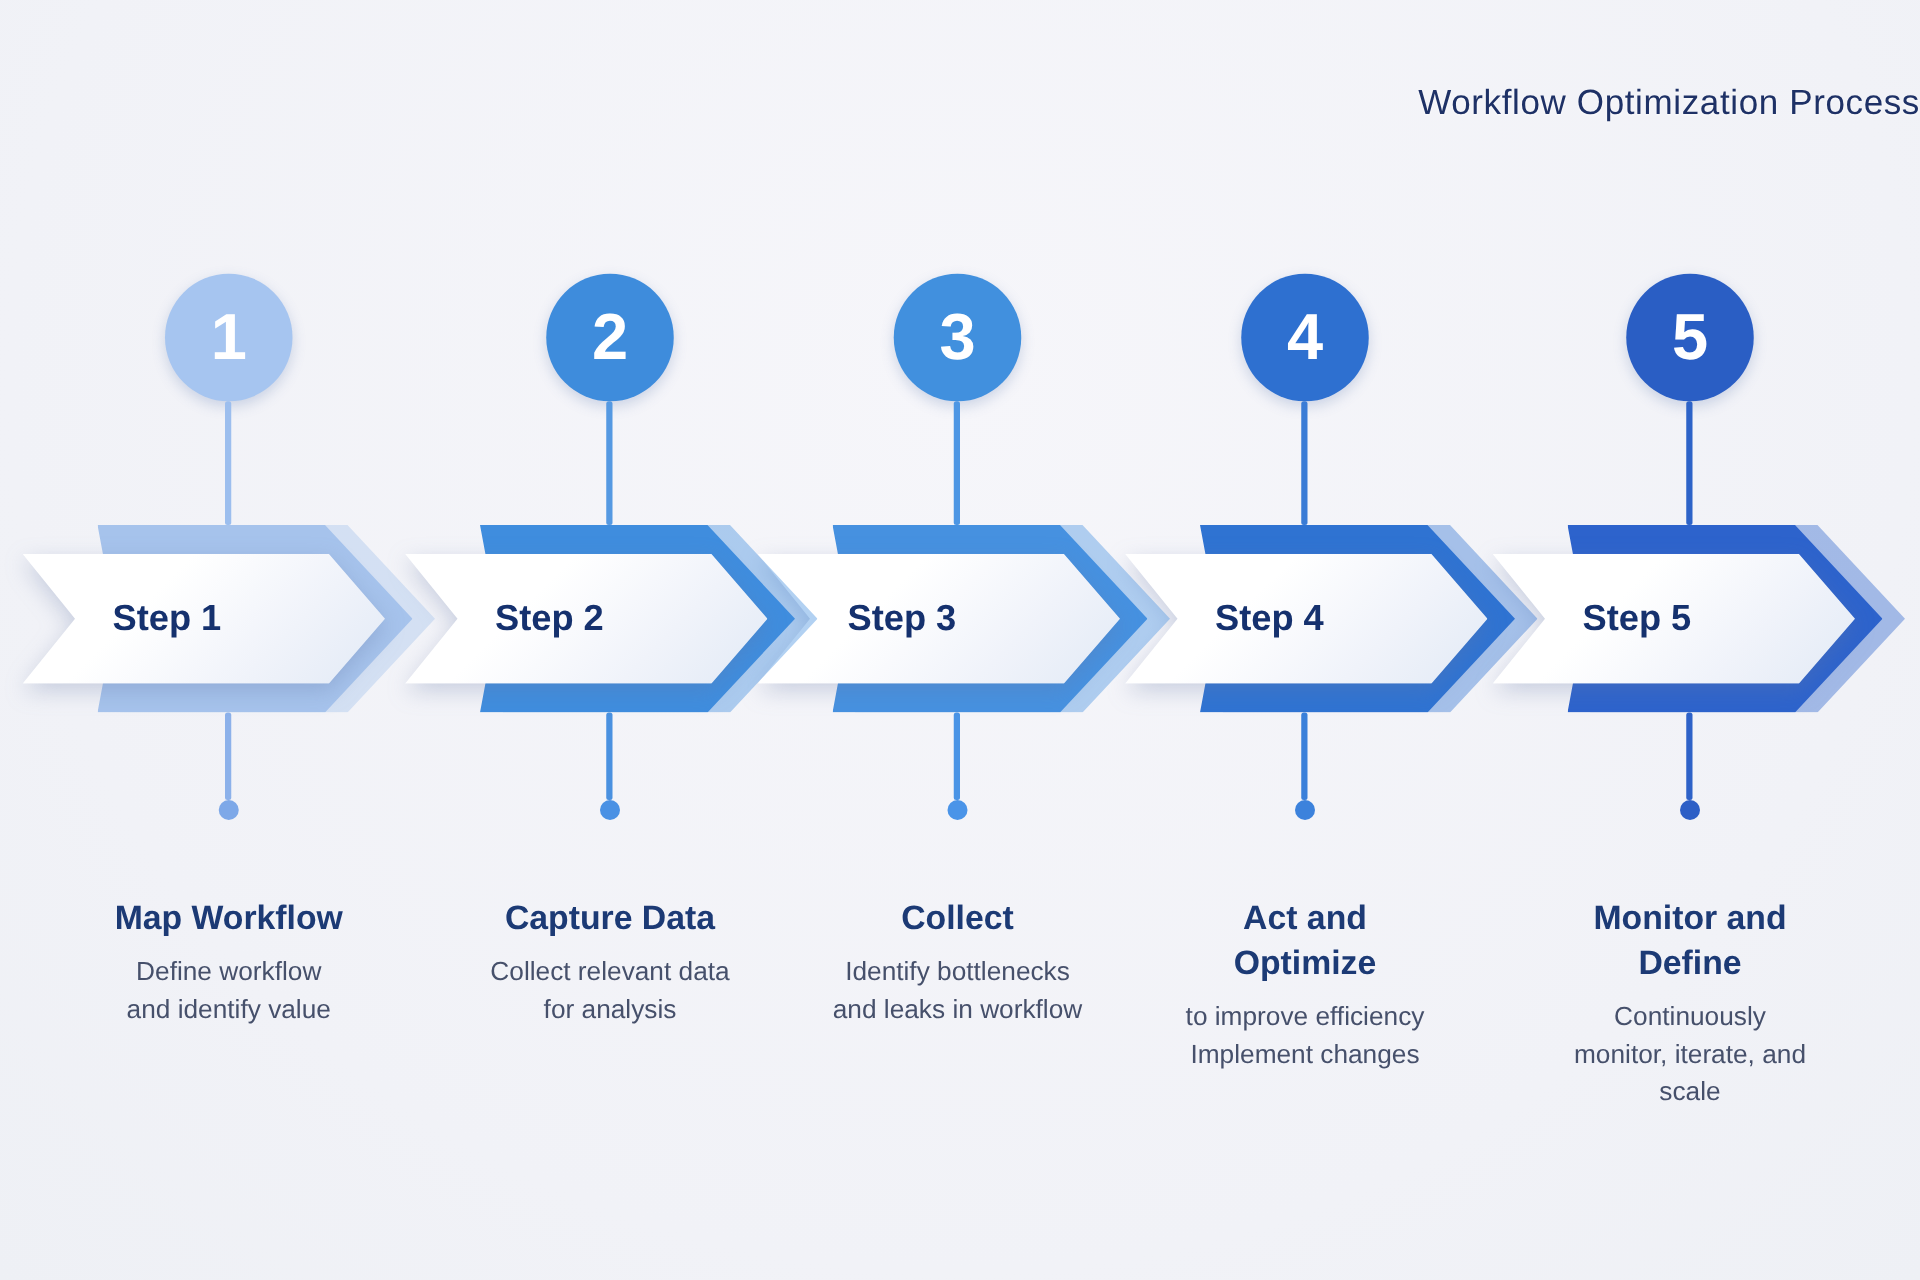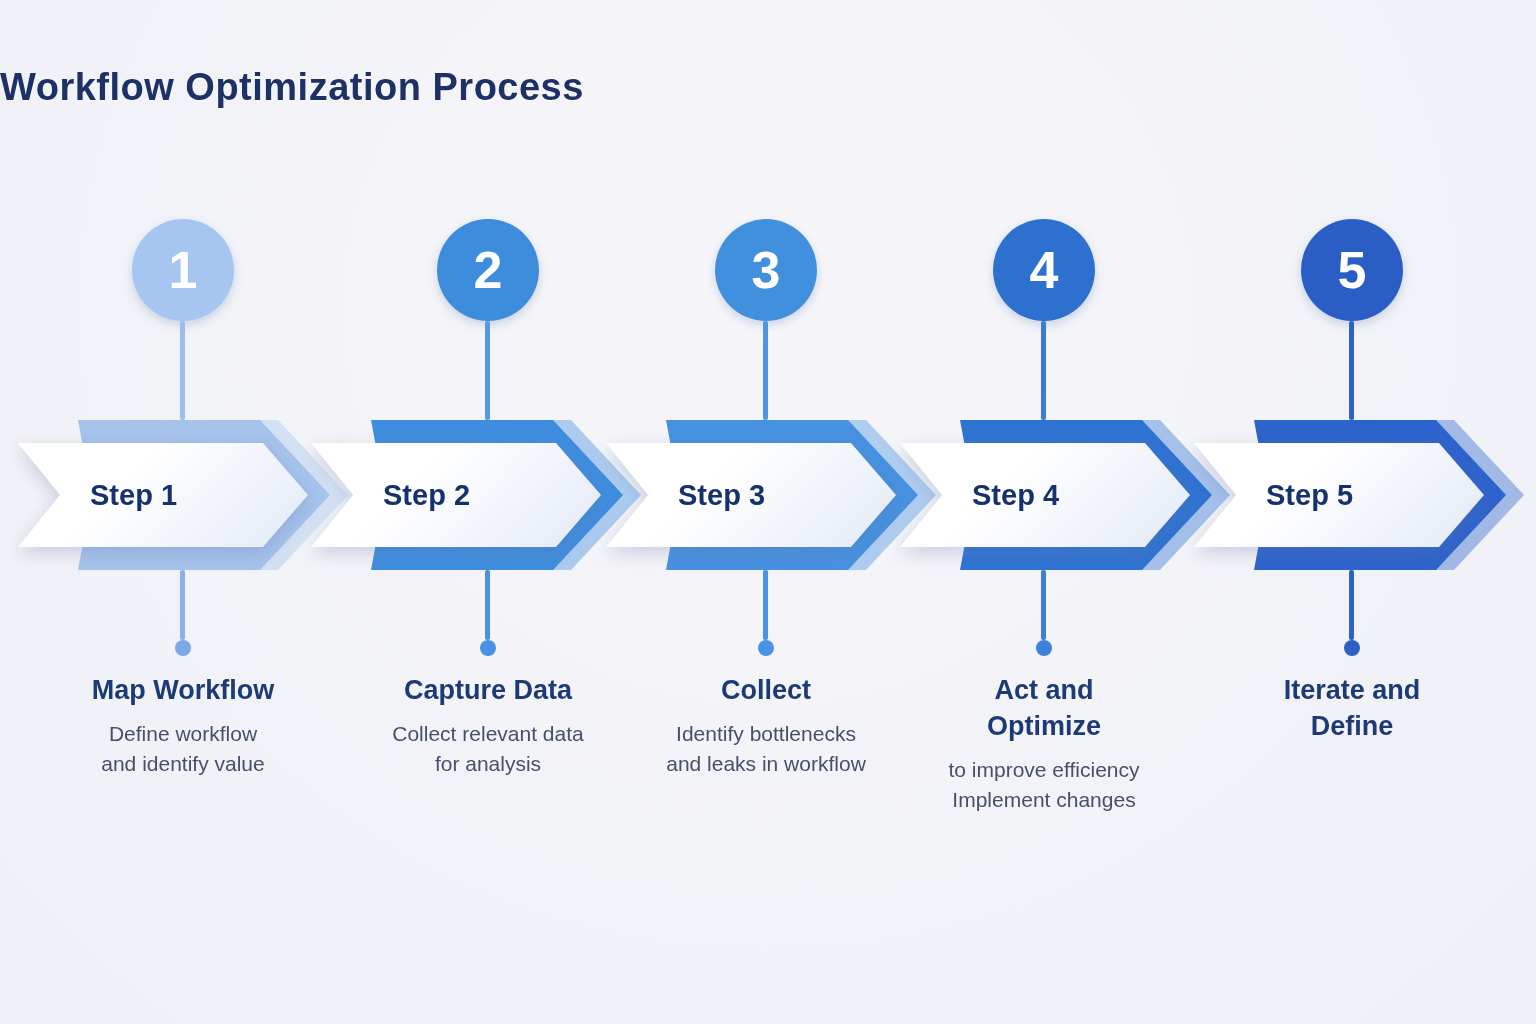--- a/index.html
+++ b/index.html
@@ -8,21 +8,21 @@
     background:#f3f3f7;
     font-family:"Liberation Sans", sans-serif;
     overflow:hidden;
   }
   .canvas {
     position:relative; width:1536px; height:1024px;
     background:radial-gradient(ellipse at 50% 30%, #f6f6fa 0%, #f1f2f7 70%, #eef0f5 100%);
   }
   .main-title {
     position:absolute; top:66px; left:0; width:100%;
-    text-align:left; font-size:38px; font-weight:bold;
+    text-align:right; font-size:28px; font-weight:normal;
     letter-spacing:0.5px; color:#1e3166;
     text-shadow:0 1px 2px rgba(255,255,255,0.8);
   }
 
   
   .circle {
     position:absolute; top:219px; width:102px; height:102px;
     border-radius:50%; display:flex; align-items:center; justify-content:center;
     color:#fff; font-size:52px; font-weight:bold;
     box-shadow:0 4px 10px rgba(80,110,170,0.25);
@@ -35,21 +35,21 @@
   .vline-bottom { position:absolute; top:570px; width:5px; height:70px; border-radius:2px; }
   .lb1 { left:180px; } .lb2 { left:485px; } .lb3 { left:763px; } .lb4 { left:1041px; } .lb5 { left:1349px; }
 
   .dot { position:absolute; top:640px; width:16px; height:16px; border-radius:50%; }
   .d1 { left:175px; } .d2 { left:480px; } .d3 { left:758px; } .d4 { left:1036px; } .d5 { left:1344px; }
 
   
   .flow { position:absolute; left:0; top:420px; width:1536px; height:150px; }
   .sg { position:absolute; top:0; width:252px; height:150px; }
   .sg1 { left:78px;  z-index:50; }
-  .sg2 { left:371px; z-index:40; }
+  .sg2 { left:384px; z-index:40; }
   .sg3 { left:666px; z-index:30; }
   .sg4 { left:960px; z-index:20; }
   .sg5 { left:1254px;z-index:10; }
 
   .chev-echo, .chev-blue {
     position:absolute; top:0; width:252px; height:150px;
     clip-path:polygon(0 0, 182px 0, 100% 50%, 182px 100%, 0 100%, 14px 50%);
   }
   .chev-echo { left:18px; opacity:0.40; z-index:1; }
   .chev-blue { left:0; z-index:2; }
@@ -64,21 +64,21 @@
     background:linear-gradient(135deg,#ffffff 35%,#f0f3fa 70%,#e2eaf6 100%);
   }
   .step-label {
     position:absolute; left:12px; top:23px; height:96px; line-height:104px;
     font-size:29px; font-weight:bold; color:#15316e; z-index:4; white-space:nowrap;
   }
 
   
   .col { position:absolute; top:672px; width:300px; text-align:center; }
   .colc1 { left:33px; } .colc2 { left:338px; } .colc3 { left:616px; } .colc4 { left:894px; } .colc5 { left:1202px; }
-  .col-heading { font-size:27px; font-weight:bold; color:#1c3a75; line-height:1.34; }
+  .col-heading { font-size:27px; font-weight:bold; color:#1c3a75; line-height:1.34;margin-top:44px; }
   .col-heading span { display:block; }
   .col-desc { margin-top:11px; font-size:21px; color:#46506b; line-height:1.43; }
   .col-desc span { display:block; }
 </style>
 </head>
 <body>
 
 <div class="canvas">
 
   <div class="main-title">Workflow Optimization Process</div>
@@ -202,18 +202,23 @@
       <span>Optimize</span>
     </div>
     <div class="col-desc">
       <span>to improve efficiency</span>
       <span>Implement changes</span>
     </div>
   </div>
 
   <div class="col colc5">
     <div class="col-heading">
-      <span>Iterate and</span>
+      <span>Monitor and</span>
       <span>Define</span>
     </div>
+    <div class="col-desc">
+      <span>Continuously</span>
+      <span>monitor, iterate, and</span>
+      <span>scale</span>
+    </div>
   </div>
 
 </div>
 
 </body></html>

